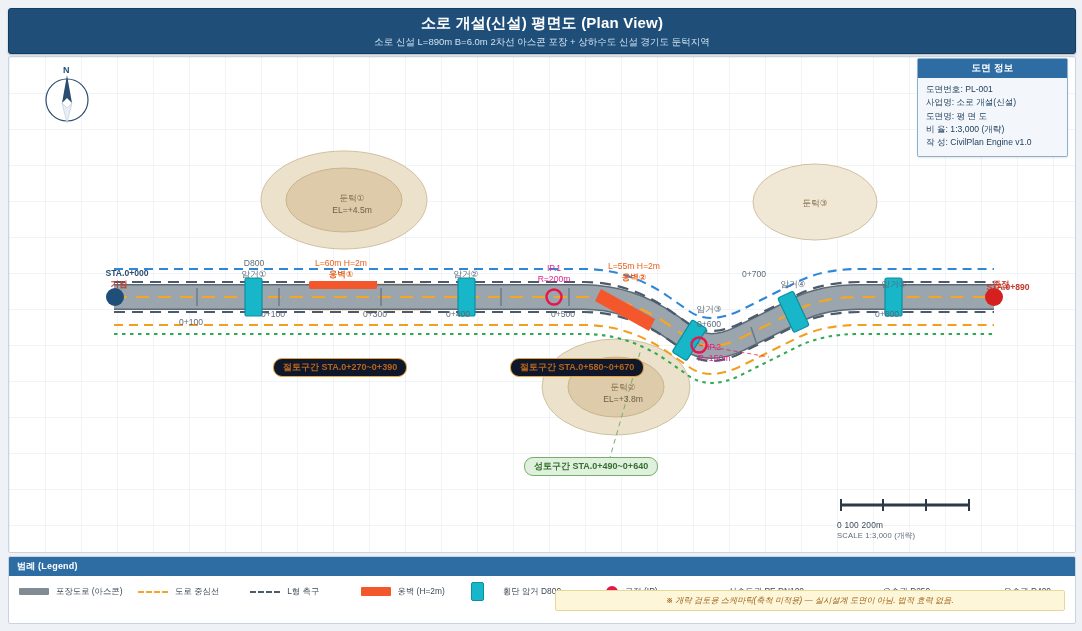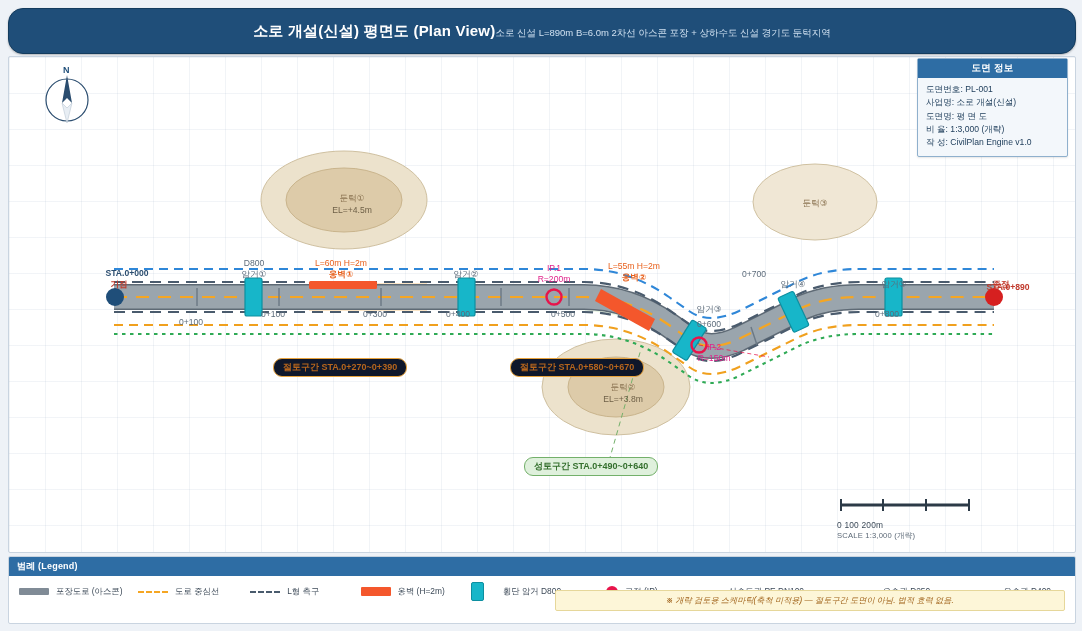--- a/index.html
+++ b/index.html
@@ -7,23 +7,23 @@
     width:1082px;height:631px;overflow:hidden;
     background:#eef2f7;
     font-family:"Liberation Sans","DejaVu Sans",sans-serif;
     -webkit-font-smoothing:antialiased;
   }
   #sheet{position:relative;width:1082px;height:631px;background:#eef2f7;}
 
   
   .titlebar{
     position:absolute;left:8px;top:8px;width:1066px;height:44px;
-    background:#1f4e79;border:1px solid #143c5e;border-radius:15px;
+    background:#1f4e79;border:1px solid #143c5e;border-radius:3px;
     box-shadow:0 1px 2px rgba(0,0,0,.25);
-    display:flex;flex-direction:row;align-items:center;justify-content:center;
+    display:flex;flex-direction:column;align-items:center;justify-content:center;
   }
   .titlebar .t1{color:#ffffff;font-size:15px;font-weight:bold;letter-spacing:.2px;line-height:1.1;}
   .titlebar .t2{color:#cfe0f0;font-size:9.5px;margin-top:5px;line-height:1.1;}
 
   
   .canvas{
     position:absolute;left:8px;top:56px;width:1066px;height:495px;
     background:#ffffff;border:1px solid #c9d4e0;border-radius:2px;overflow:hidden;
   }
   .grid{position:absolute;inset:0;
@@ -322,17 +322,17 @@
         </div>
         <div class="litem">
           <div class="sw sw-storm"></div>
           <div class="tx">우수관 D400</div>
         </div>
       </div>
 
     </div>
 
     <div class="note">
-      <span>※ 개략 검토용 스케마틱(축척 미적용) — 절토구간 도면이 아님. 법적 효력 없음.</span>
+      <span>※ 개략 검토용 스케마틱(축척 미적용) — 실시설계 도면이 아님. 법적 효력 없음.</span>
     </div>
   </div>
 
 </div>
 
 </body></html>

